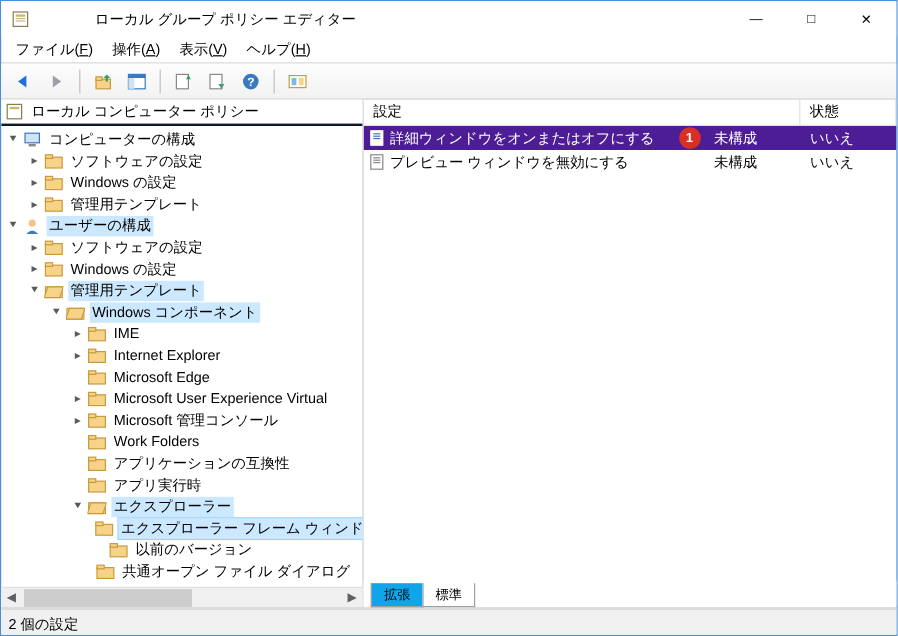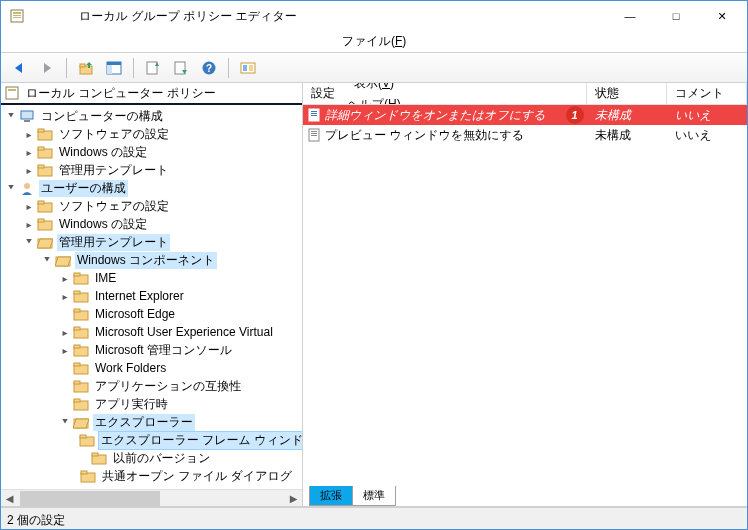--- a/index.html
+++ b/index.html
@@ -30,21 +30,20 @@
     width: 46px; height: 28px;
     display: flex; align-items: center; justify-content: center;
     font-size: 11px;
   }
   .menubar {
     height: 22px;
     display: flex;
     align-items: center;
     padding: 0 4px;
     border-bottom: 1px solid #d0d0d0;
-    flex-direction: column;
   }
   .menu-item { padding: 2px 8px; }
   .menu-item u { text-decoration: underline; }
   .toolbar {
     height: 30px;
     display: flex;
     align-items: center;
     gap: 4px;
     padding: 0 6px;
     border-bottom: 1px solid #d0d0d0;
@@ -93,21 +92,21 @@
   .scroll-h .thumb{height:15px;width:140px;background:#cdcdcd;margin-left:2px;}
   .scroll-h .arrow{width:17px;height:15px;display:flex;align-items:center;justify-content:center;color:#606060;font-size:10px;}
   .list-pane { flex:1; display:flex;flex-direction:column;min-height:0;}
   .list-header{height:22px;display:flex;border-bottom:1px solid #e0e0e0;text-align:center;}
   .col{display:flex;align-items:center;padding:0 8px;border-right:1px solid #e0e0e0;}
   .col.c1{flex:1;}
   .col.c2{width:80px;}
   .col.c3{width:80px;}
   .rows{flex:1;overflow:auto;}
   .row{height:20px;display:flex;align-items:center;}
-  .row.sel{background:#ef4444;color:#fff;font-style:italic;}
+  .row.sel{background:#4c1d95;color:#fff;}
   .row .ric{width:22px;display:inline-flex;justify-content:center;}
   .row .c1{flex:1;display:flex;align-items:center;padding:0;border:none;}
   .row .c2, .row .c3{border:none;}
   .badge{width:18px;height:18px;border-radius:50%;background:#d93025;color:#fff;font-size:11px;font-weight:bold;display:inline-flex;align-items:center;justify-content:center;margin-left:20px;}
   .tabs{height:22px;display:flex;align-items:flex-end;padding-left:6px;background:#fff;}
   .tab{padding:2px 10px;border:1px solid #a0a0a0;border-top-left-radius:0;border-top-right-radius:0;border-top:none;margin-right:-1px;background:#0ea5e9;font-size:11px;}
   .tab.active{background:#fff;}
   .statusbar{height:22px;display:flex;align-items:flex-end;padding:0 6px;border-top:1px solid #d0d0d0;background:#f0f0f0;}
   svg{display:block;}
 </style>
@@ -422,21 +421,20 @@
       <div class="thumb"></div>
       <div style="flex:1"></div>
       <span class="arrow">▶</span>
     </div>
   </div>
 
   <div class="list-pane">
     <div class="list-header">
       <div class="col c1">設定</div>
       <div class="col c2">状態</div>
-      <div class="col c3">コメント</div>
     </div>
     <div class="rows">
       <div class="row sel">
         <div class="c1">
           <span class="ric">
               <svg width="14" height="14">
                 <rect x="2" y="1" width="10" height="12" fill="#fff" stroke="#fff"></rect>
                 <rect x="4" y="3" width="6" height="1" fill="#3a7bbf"></rect>
                 <rect x="4" y="5" width="6" height="1" fill="#3a7bbf"></rect>
                 <rect x="4" y="7" width="6" height="1" fill="#3a7bbf"></rect>

